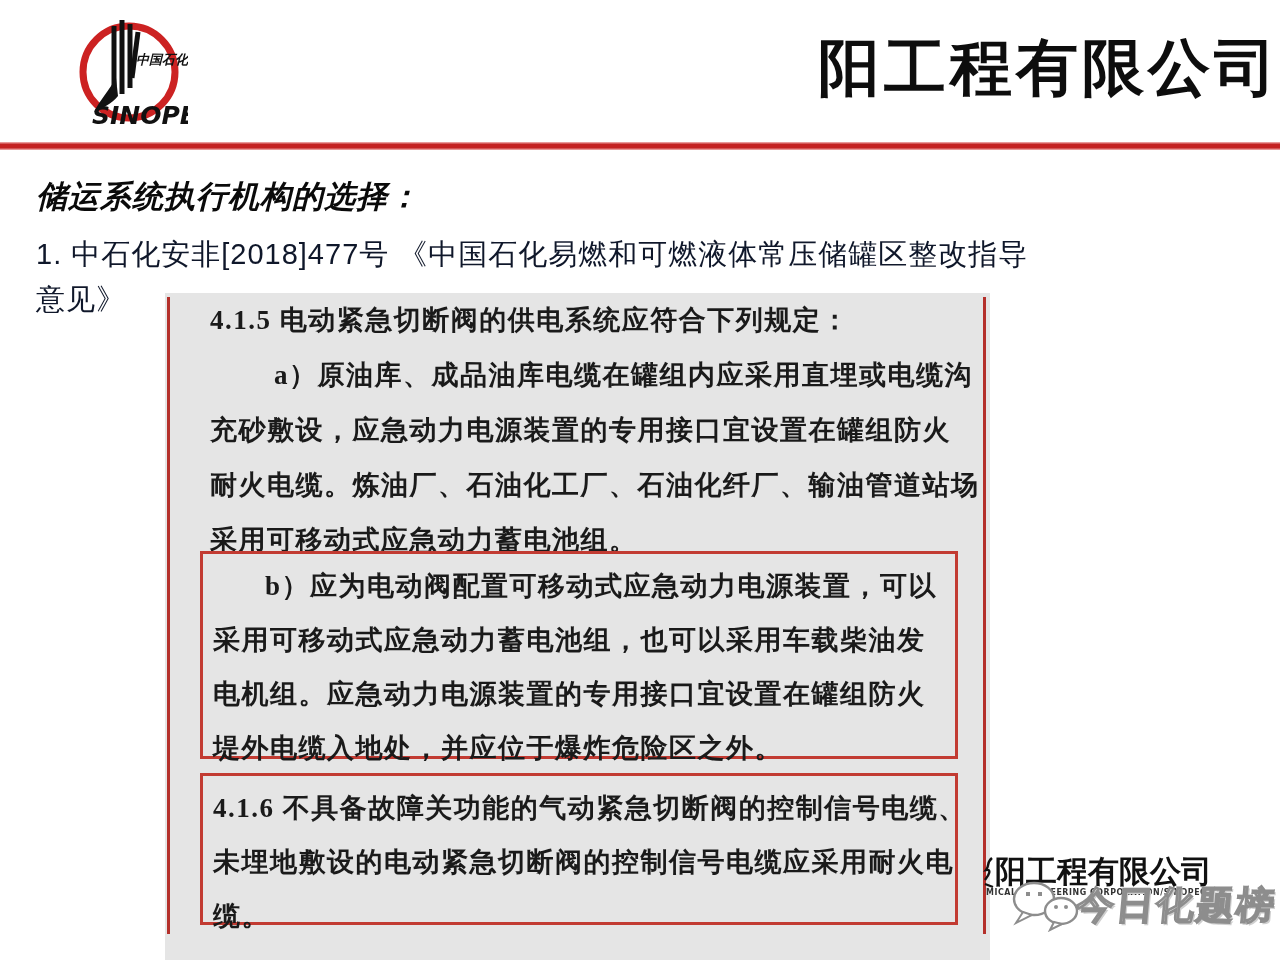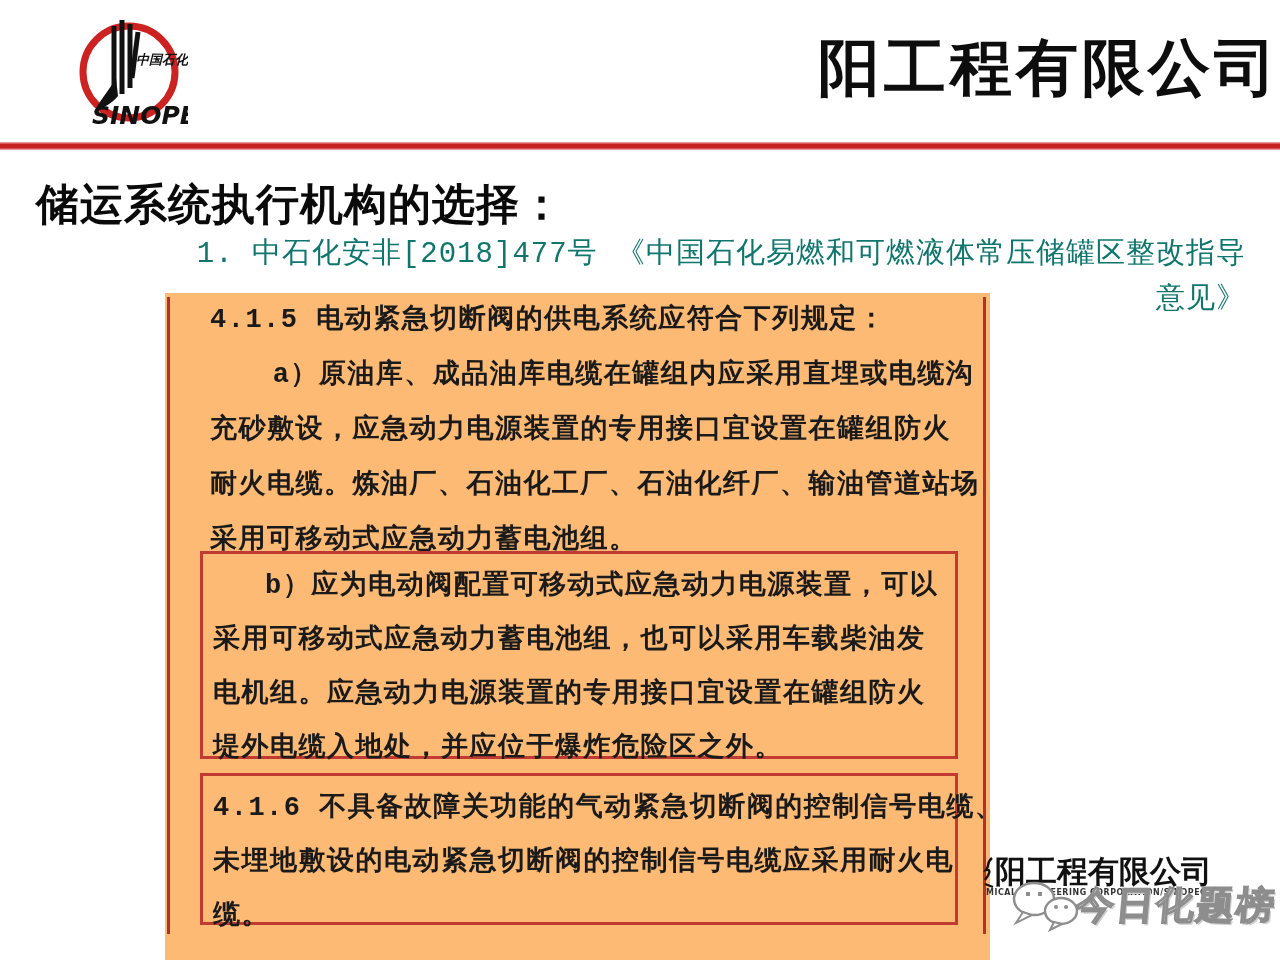--- a/index.html
+++ b/index.html
@@ -14,33 +14,33 @@
     font-family:"Liberation Serif", serif;font-size:62px;font-weight:700;
     color:#0d0d0d;letter-spacing:4px;white-space:nowrap;
   }
   .red-rule{
     position:absolute;left:0;top:142px;width:1280px;height:8px;
     background:linear-gradient(to bottom,#f2b9b9 0%,#c42222 30%,#c42222 72%,#f2b9b9 100%);
   }
   
   .section-heading{
     position:absolute;left:36px;top:176px;margin:0;
-    font-family:"Liberation Sans", sans-serif;font-size:43px;font-weight:800;
-    color:#0a0a0a;letter-spacing:1px;white-space:nowrap;
+    font-family:"Liberation Sans", sans-serif;font-size:31px;font-weight:800;
+    color:#0a0a0a;letter-spacing:1px;white-space:nowrap;font-style:italic;
   }
   .ref-block{
     position:absolute;left:36px;top:232px;width:1210px;
-    font-family:Liberation Mono, monospace;font-size:29px;color:#0f766e;
-    line-height:45px;letter-spacing:1px;text-align:right;
+    font-family:Liberation Sans, sans-serif;font-size:29px;color:#0f172a;
+    line-height:45px;letter-spacing:1px;
   }
   
   .scan{
     position:absolute;left:165px;top:293px;width:825px;height:667px;
-    background:#fdba74;color:#1a1a1a;
-    font-family:Liberation Mono, monospace;font-weight:600;
+    background:#e5e5e5;color:#1a1a1a;
+    font-family:Liberation Serif, serif;font-weight:600;
   }
   .vline{position:absolute;top:4px;width:3px;height:637px;background:#b4302b;}
   .vline.left{left:2px;}
   .vline.right{left:818px;}
   .clause{
     position:absolute;left:45px;top:0px;width:775px;
     font-size:27px;line-height:55px;letter-spacing:1.5px;
   }
   .clause div{white-space:nowrap;}
   .indent{text-indent:52px;text-align:center;}

